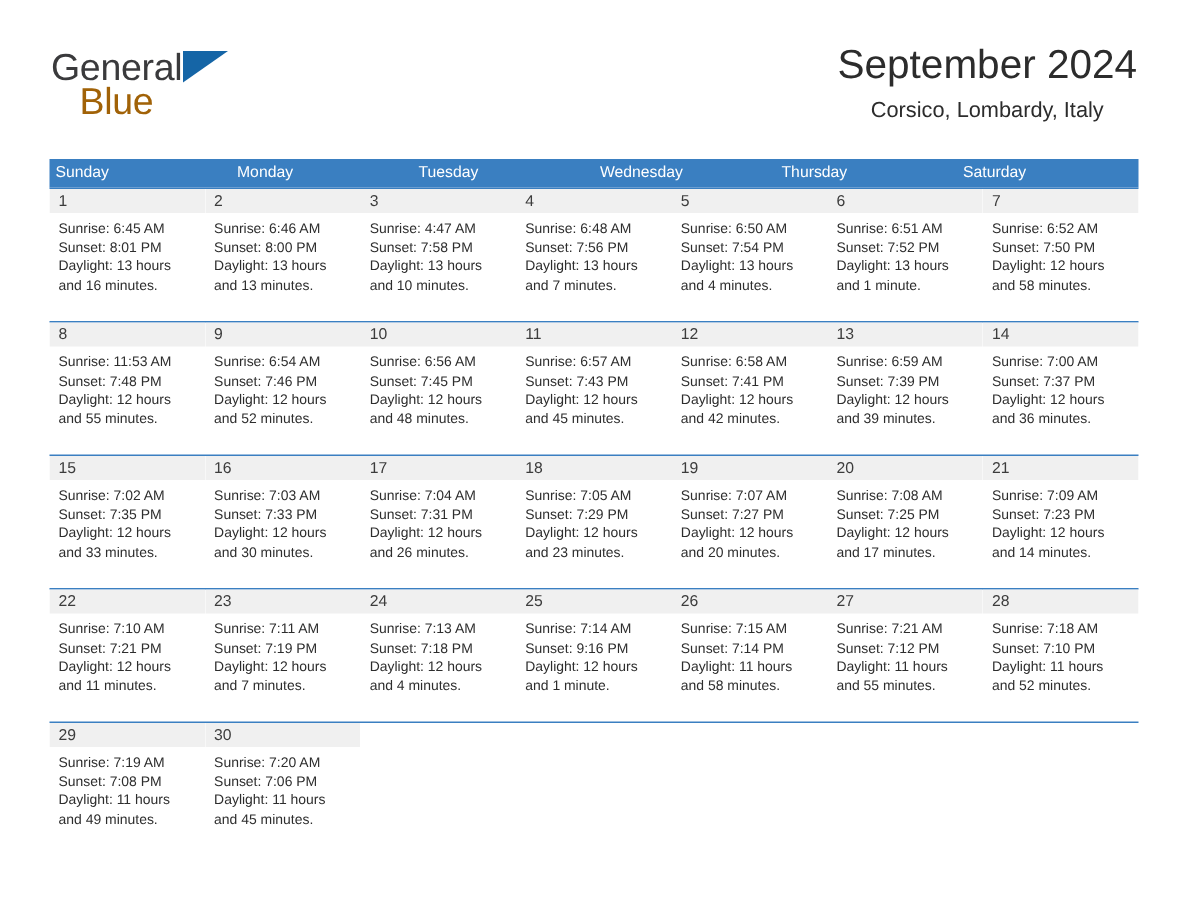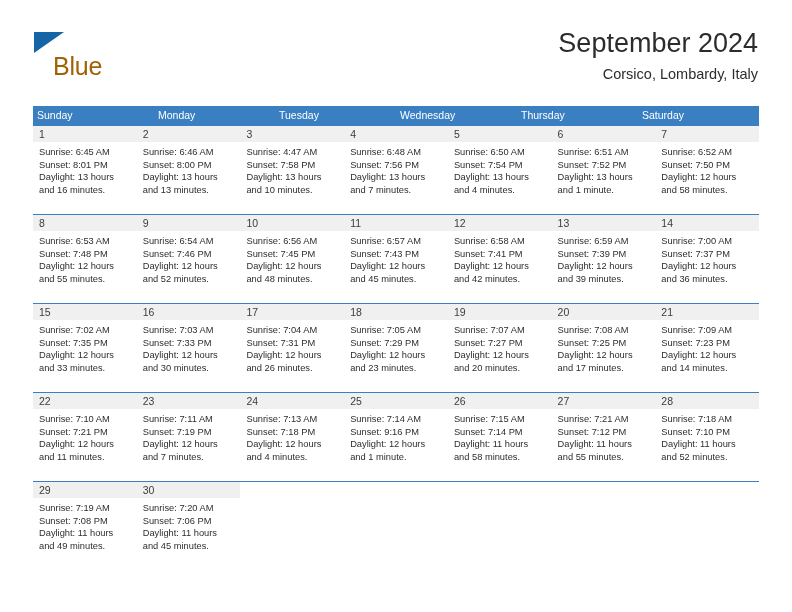--- a/index.html
+++ b/index.html
@@ -59,21 +59,21 @@
     border-left: 30px solid #1565a6;
     border-bottom: 21px solid transparent;
     vertical-align: bottom;
     margin-left: 0px;
     margin-bottom: 3px;
   }
   .title-block {
     position: absolute;
     right: 0;
     top: 0;
-    text-align: right;
+    text-align: center;
   }
   .cal-title {
     font-size: 27px;
     color: #2c2c2c;
     line-height: 34px;
     font-weight: normal;
     white-space: nowrap;
   }
   .cal-sub {
     font-size: 14.5px;
@@ -144,21 +144,21 @@
   }
 </style>
 </head>
 <body>
 
 <div class="page">
 
   <div class="header">
 
     <div class="brand">
-      <span class="brand-tri"></span>
+      <span class="brand-general">General</span><span class="brand-tri"></span>
       <span class="brand-blue">Blue</span>
     </div>
 
     <div class="title-block">
       <div class="cal-title">September 2024</div>
       <div class="cal-sub">Corsico, Lombardy, Italy</div>
     </div>
 
   </div>
 
@@ -236,21 +236,21 @@
           <div class="line">Daylight: 12 hours</div>
           <div class="line">and 58 minutes.</div>
         </div>
       </div>
     </div>
 
     <div class="week">
       <div class="cell filled">
         <div class="daynum">8</div>
         <div class="lines">
-          <div class="line">Sunrise: 6:53 AM</div>
+          <div class="line">Sunrise: 11:53 AM</div>
           <div class="line">Sunset: 7:48 PM</div>
           <div class="line">Daylight: 12 hours</div>
           <div class="line">and 55 minutes.</div>
         </div>
       </div>
       <div class="cell filled">
         <div class="daynum">9</div>
         <div class="lines">
           <div class="line">Sunrise: 6:54 AM</div>
           <div class="line">Sunset: 7:46 PM</div>

